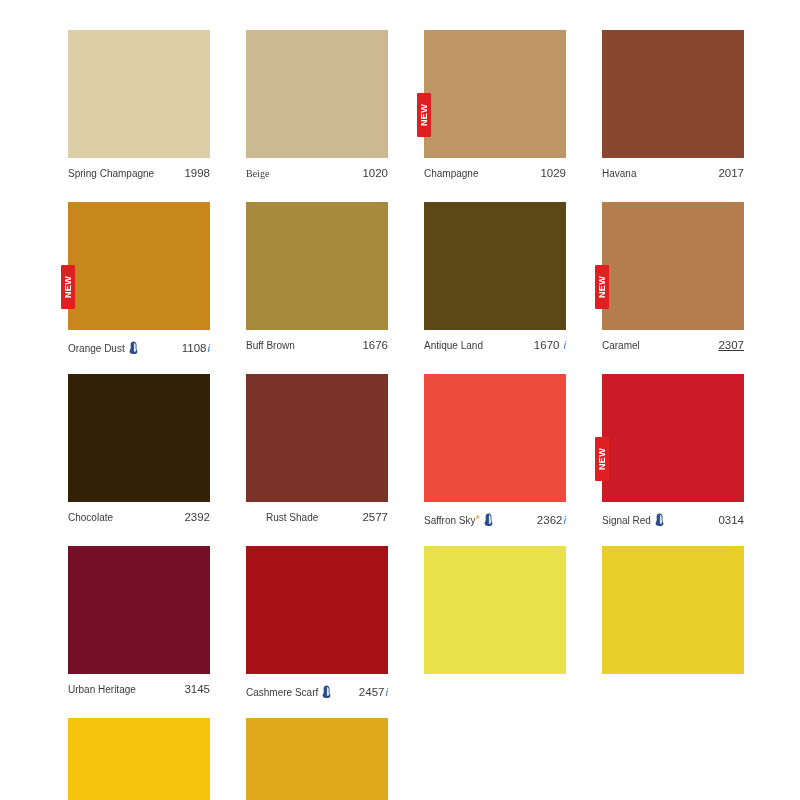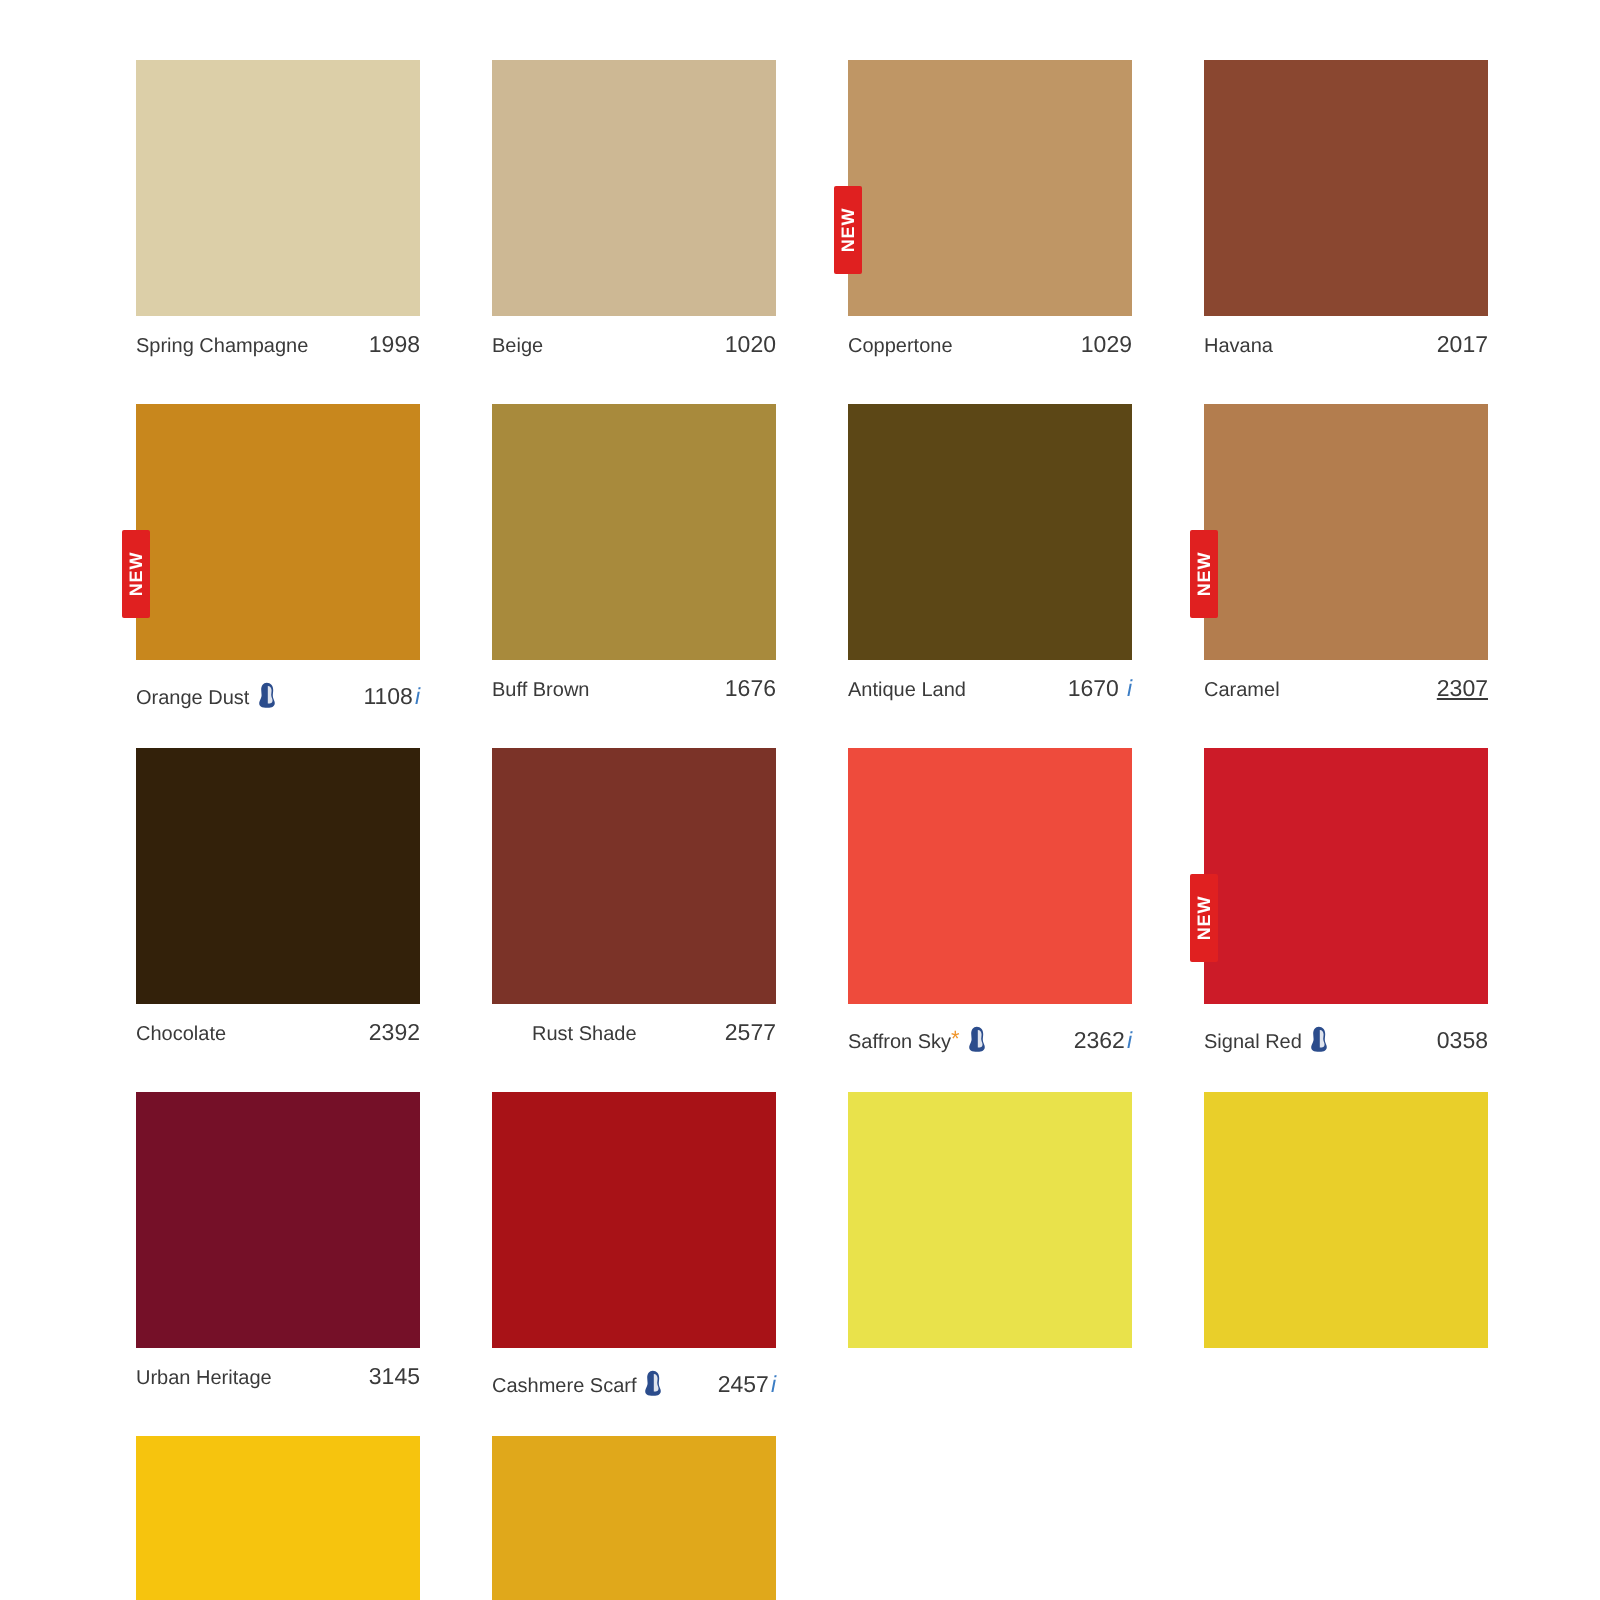--- a/index.html
+++ b/index.html
@@ -67,31 +67,31 @@
         <div class="swatch" style="background: rgb(220, 207, 168);"></div>
         <div class="meta">
           <span class="nm" style="color: rgb(58, 58, 58);">Spring Champagne</span>
           <span class="spacer"></span>
           <span class="code" style="color: rgb(58, 58, 58);">1998</span>
         </div>
       </div>
       <div class="cell">
         <div class="swatch" style="background: rgb(205, 184, 148);"></div>
         <div class="meta">
-          <span class="nm" style="color: rgb(58, 58, 58);">Beige</span>
+          <span class="nm" style="color: rgb(58, 58, 58); font-family: Liberation Serif, serif;">Beige</span>
           <span class="spacer"></span>
           <span class="code" style="color: rgb(58, 58, 58);">1020</span>
         </div>
       </div>
       <div class="cell">
         <div class="swatch" style="background: rgb(191, 150, 101);">
           <div class="newtag" style="background: rgb(224, 32, 32);">NEW</div>
         </div>
         <div class="meta">
-          <span class="nm" style="color: rgb(58, 58, 58);">Coppertone</span>
+          <span class="nm" style="color: rgb(58, 58, 58);">Champagne</span>
           <span class="spacer"></span>
           <span class="code" style="color: rgb(58, 58, 58);">1029</span>
         </div>
       </div>
       <div class="cell">
         <div class="swatch" style="background: rgb(138, 71, 48);"></div>
         <div class="meta">
           <span class="nm" style="color: rgb(58, 58, 58);">Havana</span>
           <span class="spacer"></span>
           <span class="code" style="color: rgb(58, 58, 58);">2017</span>
@@ -179,21 +179,21 @@
         </div>
         <div class="meta">
           <span class="nm" style="color: rgb(58, 58, 58);">Signal Red</span>
           <span class="peng">
             <svg viewBox="0 0 11 13" xmlns="http://www.w3.org/2000/svg" aria-hidden="true">
               <path d="M5.4 0.4c1.9 0 3.2 1.5 3.2 3.6 0 1.1-.2 1.9-.2 2.8 0 1.2.6 2.1.9 3.1.3 1.0-.1 2.0-.9 2.5-.6.4-1.5.5-2.6.5-1.5 0-2.7-.2-3.4-.7-.8-.6-1.0-1.6-.6-2.6.4-1.0 1.0-1.9 1.0-3.0 0-.9-.2-1.7-.2-2.7C2.6 1.9 3.6.4 5.4.4z" fill="#2B4C8C"></path>
               <path d="M5.9 2.0c1.1 0 1.9 1.0 1.9 2.3 0 .8-.2 1.4-.2 2.1 0 .9.4 1.6.6 2.3.2.7 0 1.4-.6 1.8-.4.3-1.0.3-1.7.3V2.0z" fill="#ffffff" opacity="0.85"></path>
             </svg>
           </span>
           <span class="spacer"></span>
-          <span class="code" style="color: rgb(58, 58, 58);">0358</span>
+          <span class="code" style="color: rgb(58, 58, 58);">0314</span>
         </div>
       </div>
       <div class="cell">
         <div class="swatch" style="background: rgb(117, 16, 40);"></div>
         <div class="meta">
           <span class="nm" style="color: rgb(58, 58, 58);">Urban Heritage</span>
           <span class="spacer"></span>
           <span class="code" style="color: rgb(58, 58, 58);">3145</span>
         </div>
       </div>

